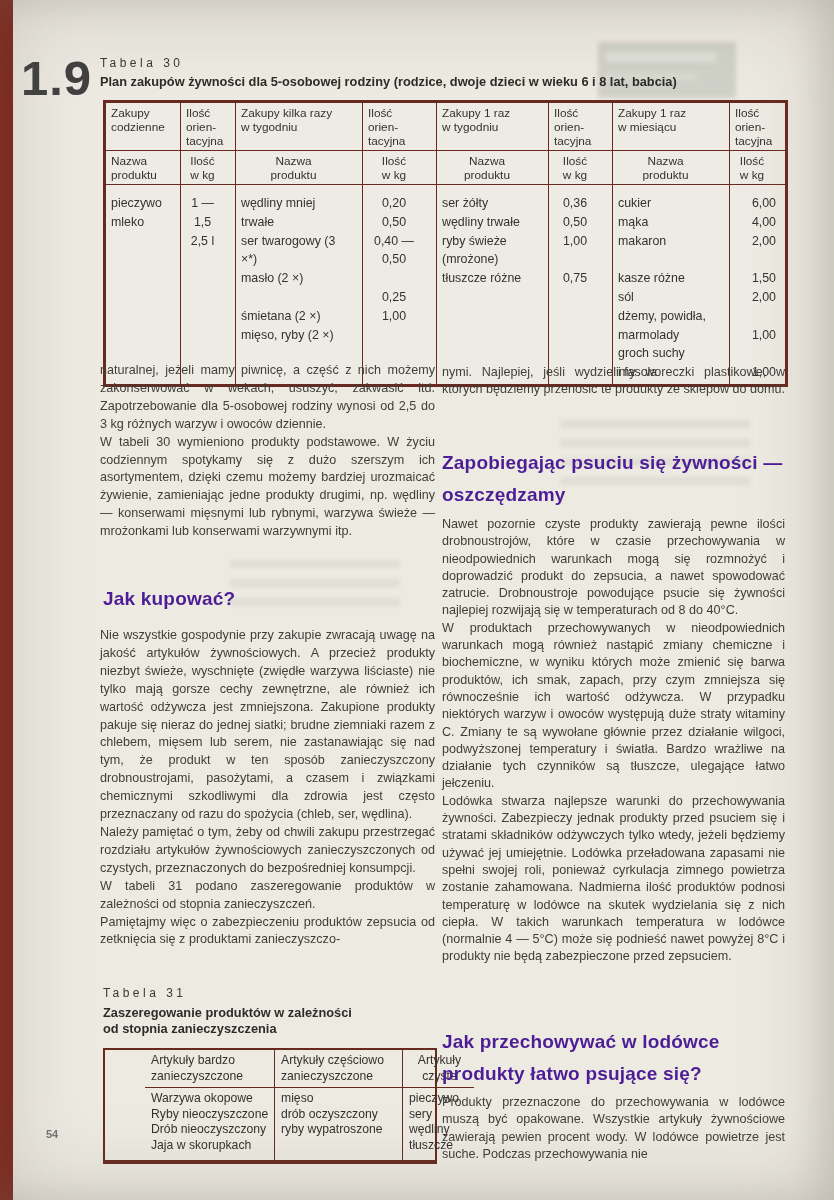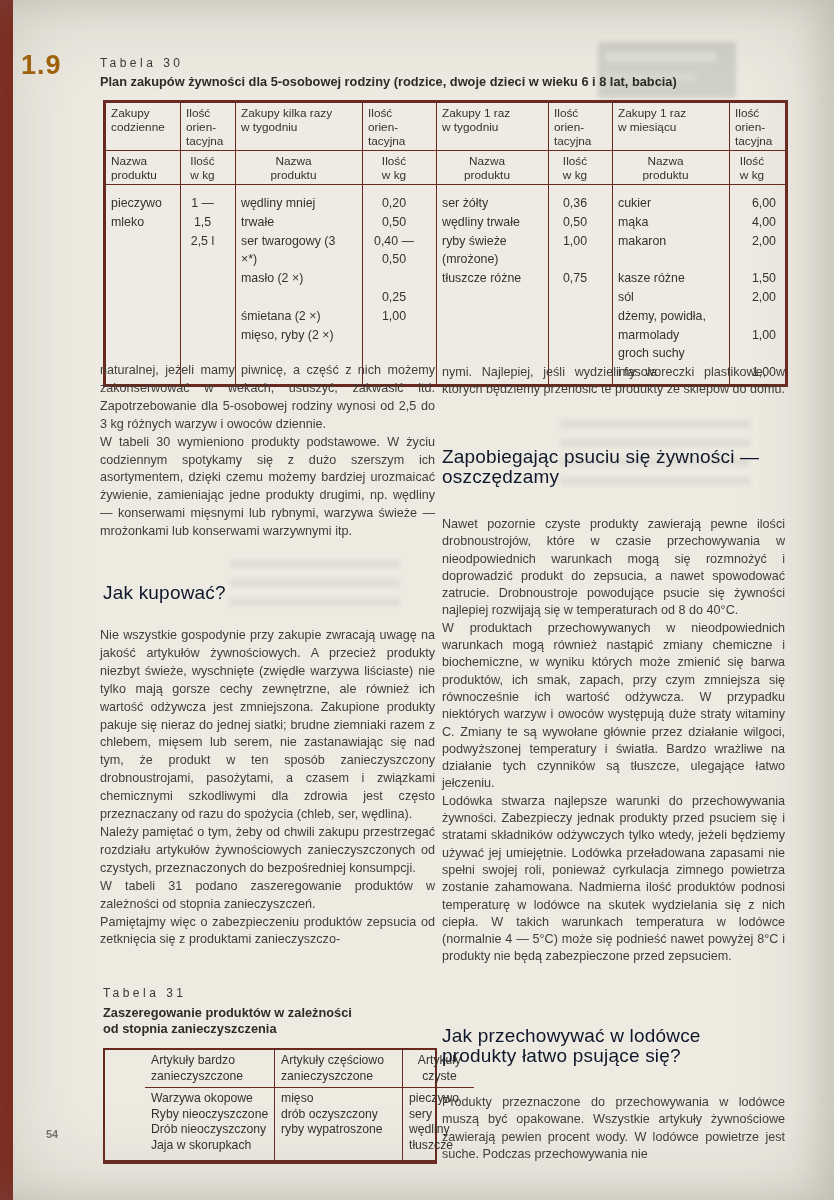--- a/index.html
+++ b/index.html
@@ -15,21 +15,21 @@
   .vignette{
     position:absolute;inset:0;pointer-events:none;
     box-shadow:inset 0 0 90px rgba(110,105,92,0.28), inset -14px 0 30px rgba(120,115,100,0.18);
   }
   .stripe{
     position:absolute;left:0;top:0;width:13px;height:1200px;
     background:#7f251b;
   }
   .section-number{
     position:absolute;left:21px;top:50px;
-    font-size:27px;font-weight:700;color:#a16207;letter-spacing:1px;
+    font-size:49px;font-weight:700;color:#404040;letter-spacing:1px;
   }
   .tbl-label{
     position:absolute;font-size:12px;color:#3a3834;letter-spacing:3.5px;
   }
   .tbl-title{
     position:absolute;font-size:12.8px;font-weight:700;color:#2e2c28;line-height:15.5px;
     white-space:pre-line;
   }
   
   .t30{
@@ -47,21 +47,21 @@
   .t30-h2 > div{min-height:34px;font-size:11.8px;line-height:14px;border-bottom:1.5px solid #682a20;}
   .t30-body > div{min-height:167px;font-size:12.4px;line-height:18.8px;padding-top:9px;}
   .c{text-align:center;}
   .r{text-align:right;padding-right:9px !important;}
   
   .col{position:absolute;color:#403e39;}
   .col p{margin:0;text-align:justify;}
   .left-col{left:100px;width:335px;font-size:12.6px;line-height:17.9px;}
   .right-col{left:442px;width:343px;font-size:12.6px;line-height:17.3px;}
   .heading{
-    position:absolute;color:#0f172a;font-weight:400;font-size:19px;line-height:20px;
+    position:absolute;color:#4c1d95;font-weight:700;font-size:19px;line-height:32px;
     white-space:pre-line;letter-spacing:0.2px;
   }
   
   .t31{
     position:absolute;left:103px;top:1048px;width:334px;
     border:2.5px solid #682a20;border-bottom-width:4px;box-sizing:border-box;padding-left:40px;
   }
   .t31-row{display:grid;grid-template-columns:130px 128px 71px;}
   .t31-row > div{
     border-right:1.5px solid #682a20;box-sizing:border-box;

